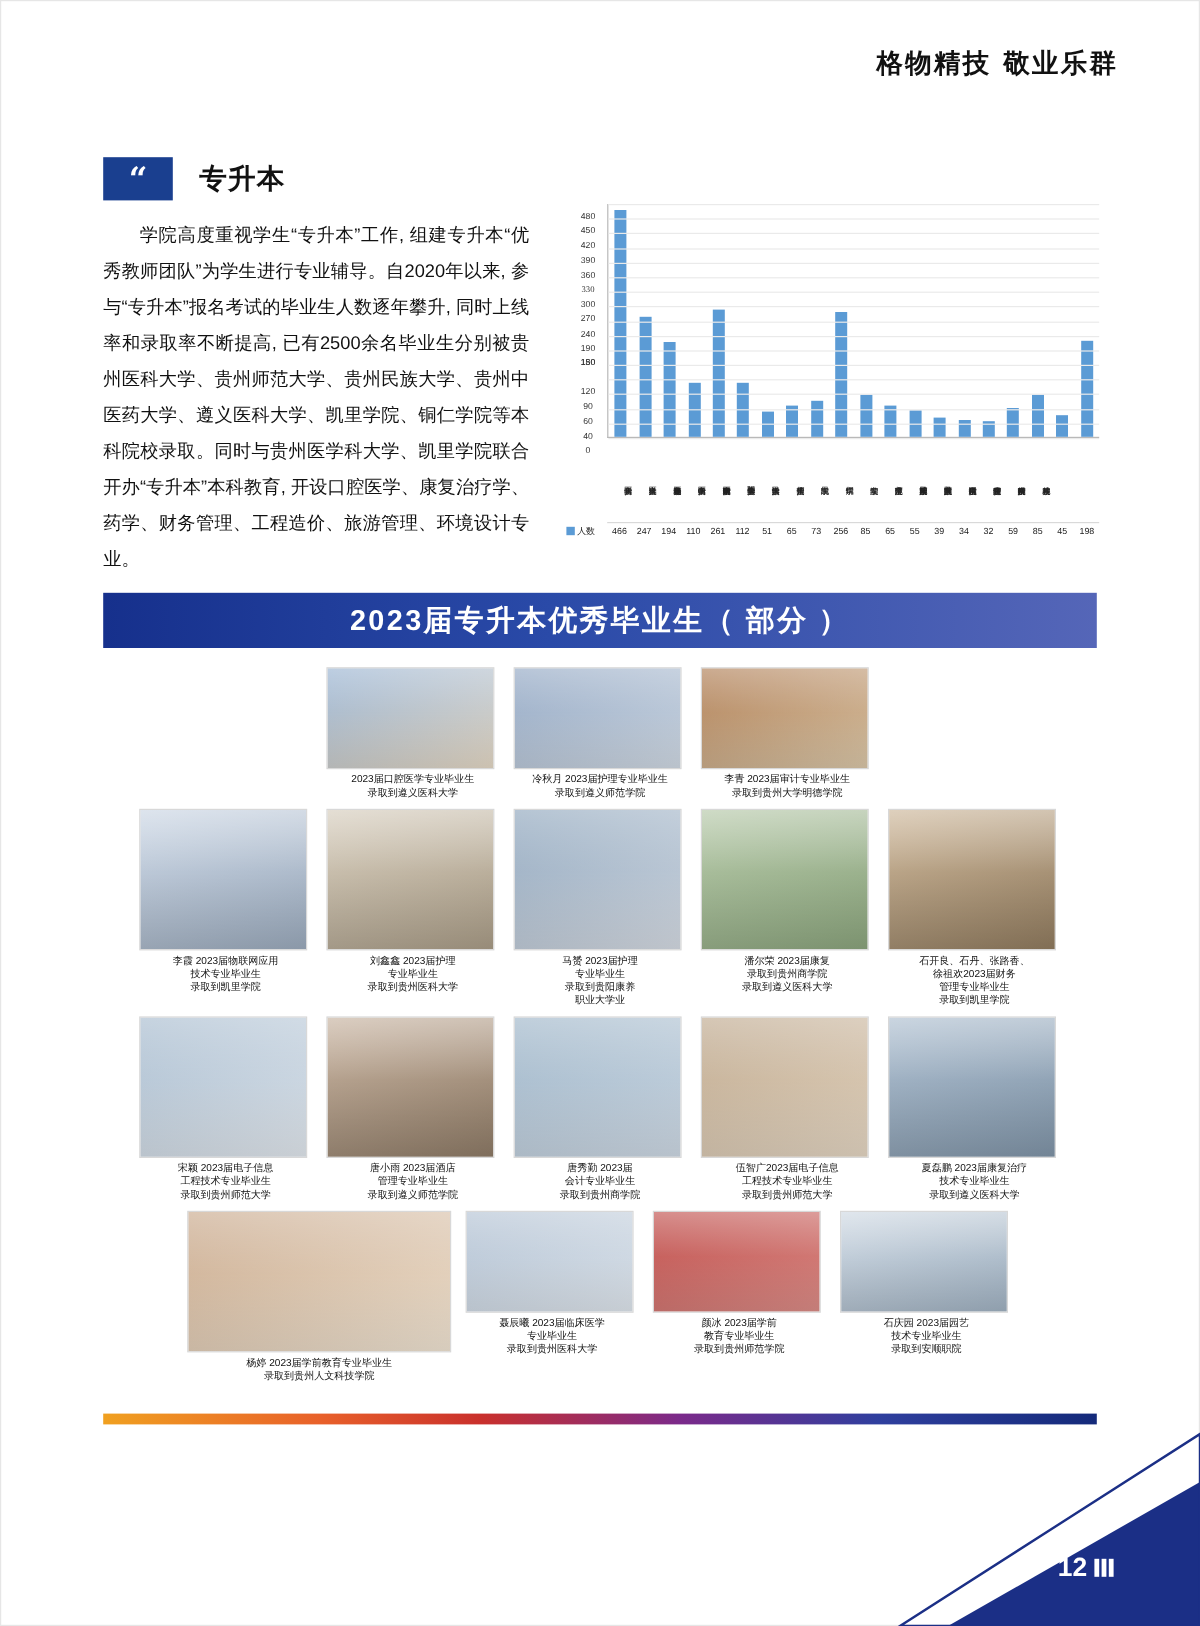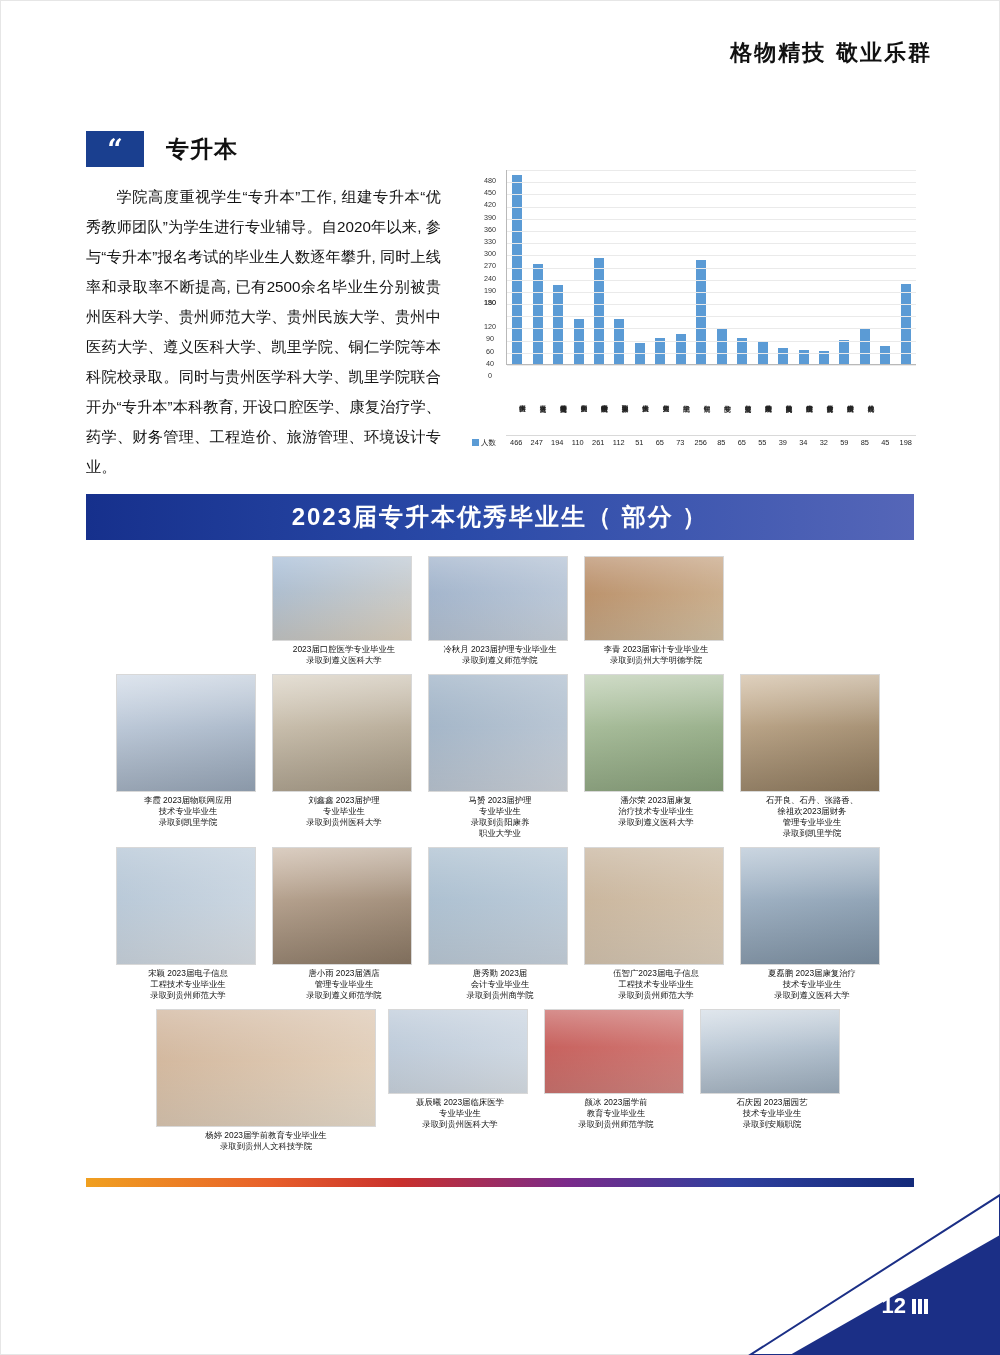--- a/index.html
+++ b/index.html
@@ -233,21 +233,21 @@
       <div class="ytick" style="top: 131.875px; left: -30px;">180</div>
       <div class="gridline" style="top: 109.688px;"></div>
       <div class="ytick" style="top: 119.688px; left: -30px;">190</div>
       <div class="gridline" style="top: 97.5px;"></div>
       <div class="ytick" style="top: 107.5px; left: -30px;">240</div>
       <div class="gridline" style="top: 85.3125px;"></div>
       <div class="ytick" style="top: 95.3125px; left: -30px;">270</div>
       <div class="gridline" style="top: 73.125px;"></div>
       <div class="ytick" style="top: 83.125px; left: -30px;">300</div>
       <div class="gridline" style="top: 60.9375px;"></div>
-      <div class="ytick" style="top: 70.9375px; left: -30px;">330</div>
+      <div class="ytick" style="top: 70.9375px; left: -30px; font-family: Liberation Serif, serif;">330</div>
       <div class="gridline" style="top: 48.75px;"></div>
       <div class="ytick" style="top: 58.75px; left: -30px;">360</div>
       <div class="gridline" style="top: 36.5625px;"></div>
       <div class="ytick" style="top: 46.5625px; left: -30px;">390</div>
       <div class="gridline" style="top: 24.375px;"></div>
       <div class="ytick" style="top: 34.375px; left: -30px;">420</div>
       <div class="gridline" style="top: 12.1875px;"></div>
       <div class="ytick" style="top: 22.1875px; left: -30px;">450</div>
       <div class="gridline" style="top: 0px;"></div>
       <div class="ytick" style="top: 10px; left: -30px;">480</div>
@@ -355,21 +355,21 @@
         <div class="gcap">马赟 2023届护理
 专业毕业生
 录取到贵阳康养
 职业大学业</div>
       </div>
       <div class="gcell tall">
         <div class="gimg" style="background: linear-gradient(160deg, rgb(181, 200, 168) 0%, rgb(138, 163, 124) 100%);">
           <div class="sky" style="background: linear-gradient(rgba(255, 255, 255, 0.35) 0%, rgba(255, 255, 255, 0) 45%, rgba(0, 0, 0, 0.1) 100%);"></div>
         </div>
         <div class="gcap">潘尔荣  2023届康复
-治疗技术专业毕业生
+录取到贵州商学院
 录取到遵义医科大学</div>
       </div>
       <div class="gcell tall">
         <div class="gimg" style="background: linear-gradient(160deg, rgb(205, 183, 154) 0%, rgb(143, 122, 94) 100%);">
           <div class="sky" style="background: linear-gradient(rgba(255, 255, 255, 0.35) 0%, rgba(255, 255, 255, 0) 45%, rgba(0, 0, 0, 0.1) 100%);"></div>
         </div>
         <div class="gcap">石开良、石丹、张路香、
 徐祖欢2023届财务
 管理专业毕业生
 录取到凯里学院</div>

